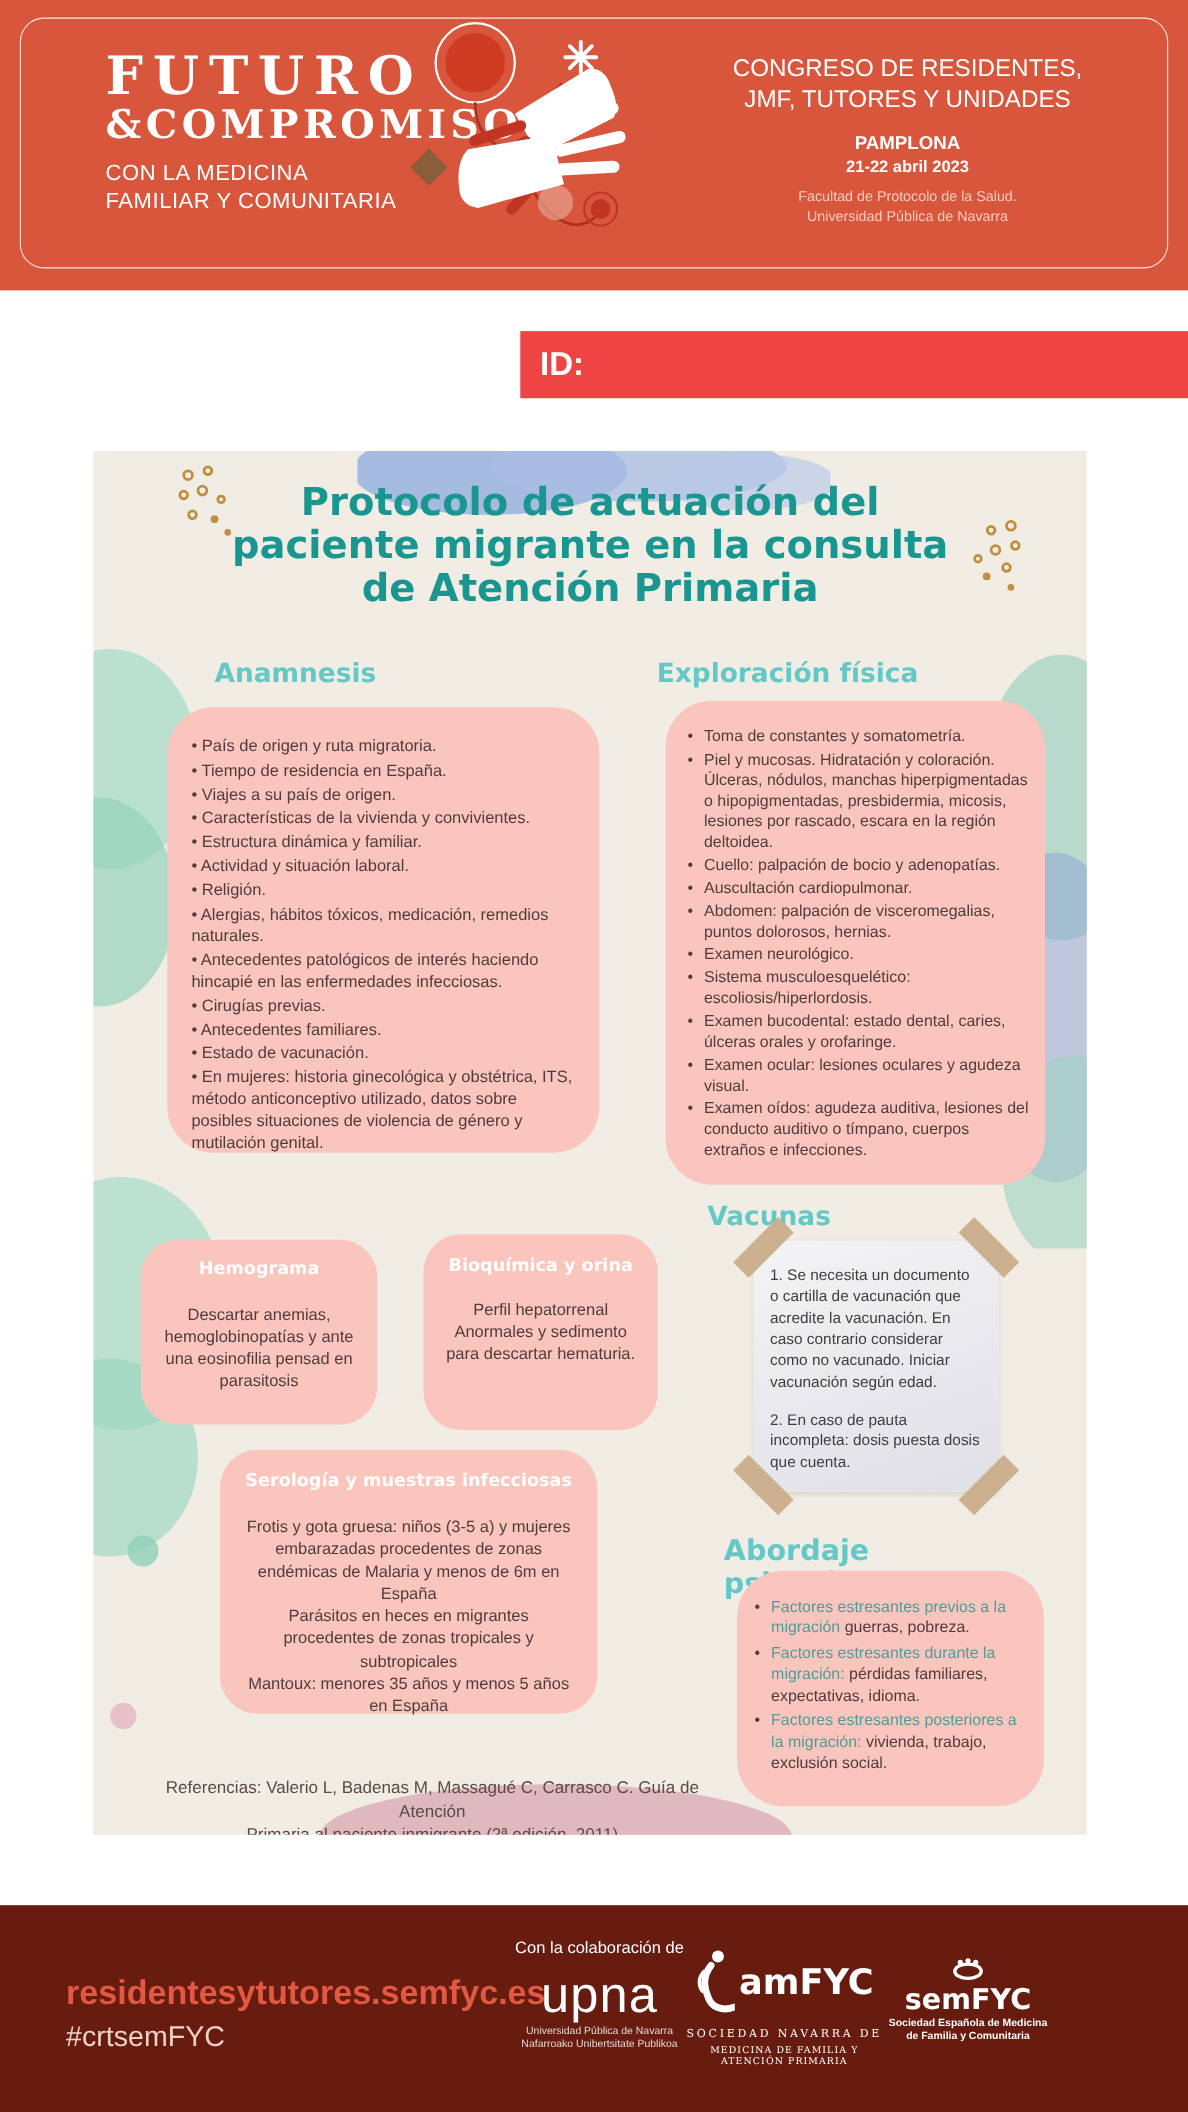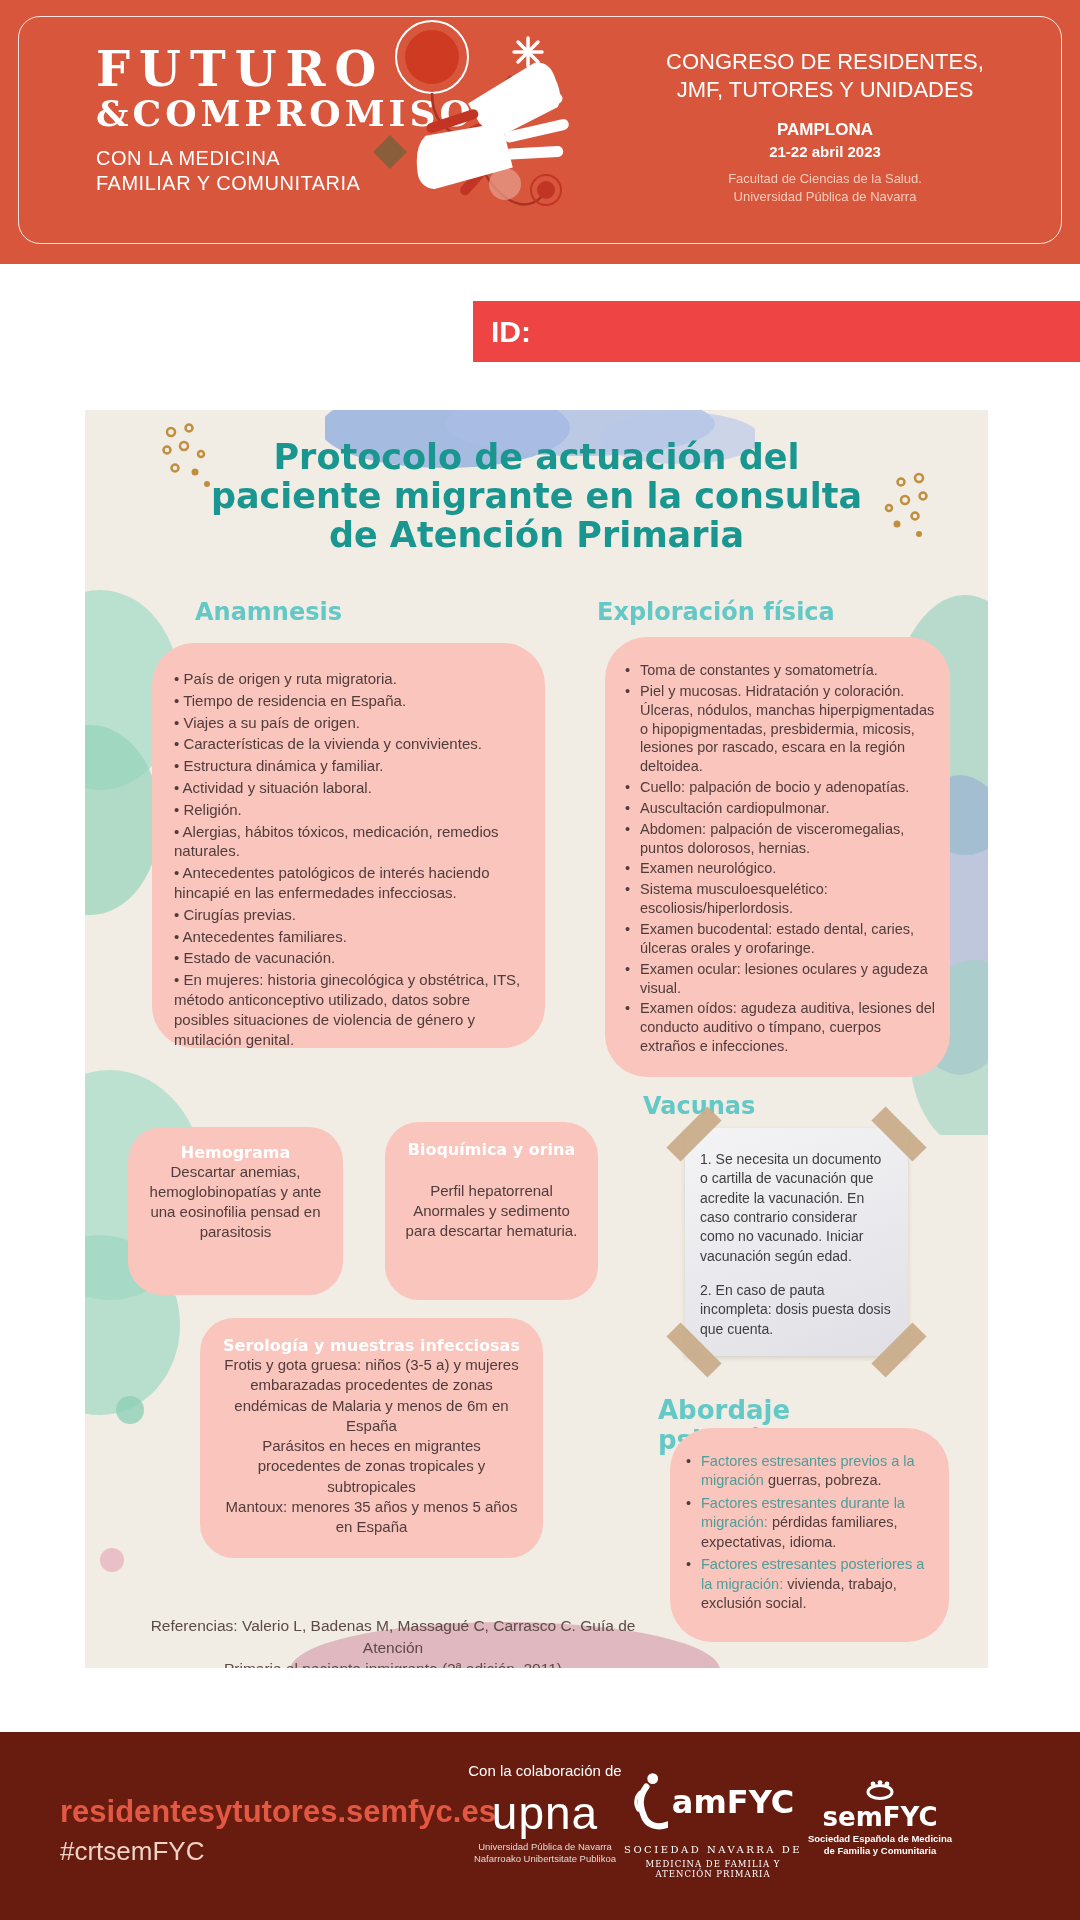--- a/index.html
+++ b/index.html
@@ -33,21 +33,21 @@
   .pinkbox{position:absolute;background:#f9c5bc;border-radius:42px;color:#503c3c;box-sizing:border-box;}
   .an-box{left:67px;top:233px;width:393px;height:405px;padding:26px 18px 20px 22px;font-size:15px;line-height:1.32;}
   .an-box p{margin:0 0 2px 0;}
   .an-box p::before{content:"• ";}
   .ex-box{left:520px;top:227px;width:345px;height:440px;padding:24px 14px 18px 14px;font-size:14.5px;line-height:1.3;}
   .ex-box ul{margin:0;padding:0;list-style:none;}
   .ex-box li{position:relative;padding-left:21px;margin-bottom:2px;}
   .ex-box li::before{content:"•";position:absolute;left:6px;}
   .card{position:absolute;background:#f9c5bc;border-radius:34px;text-align:center;box-sizing:border-box;color:#503c3c;}
   .card-title{font-family:"DejaVu Sans", sans-serif;font-weight:bold;font-size:16px;color:#fff;}
-  .card-body{font-size:15px;line-height:1.33;margin-top:0;}
+  .card-body{font-size:15px;line-height:1.33;margin-top:24px;}
   .sero-body p{margin:0;font-size:15px;line-height:1.35;}
   .note{position:absolute;left:600px;top:718px;width:223px;height:228px;
         background:linear-gradient(160deg,#f4f4f6 0%,#e9e9ed 55%,#dfdfe5 100%);
         box-shadow:0 2px 5px rgba(0,0,0,.12);padding:22px 15px;box-sizing:border-box;
         font-size:14px;line-height:1.38;color:#3d3d42;}
   .note p{margin:0;}
   .note p + p{margin-top:15px;}
   .tape{position:absolute;width:58px;height:20px;background:#c9ad8a;opacity:.95;}
   .ab-box{left:585px;top:1018px;width:279px;height:214px;padding:24px 12px 16px 12px;font-size:14.5px;line-height:1.34;}
   .ab-box ul{margin:0;padding:0;list-style:none;}
@@ -128,21 +128,21 @@
     </svg>
 
     <div class="congress">
       <div class="congress-main">
         <div>CONGRESO DE RESIDENTES,</div>
         <div>JMF, TUTORES Y UNIDADES</div>
       </div>
       <div class="congress-city">PAMPLONA</div>
       <div class="congress-dates">21-22 abril 2023</div>
       <div class="congress-venue">
-        <div>Facultad de Ciencias de la Salud.</div>
+        <div>Facultad de Protocolo de la Salud.</div>
         <div>Universidad Pública de Navarra</div>
       </div>
     </div>
   </div>
 
   <div class="idbar">
     <span>ID:</span>
   </div>
 
   <div class="poster">

